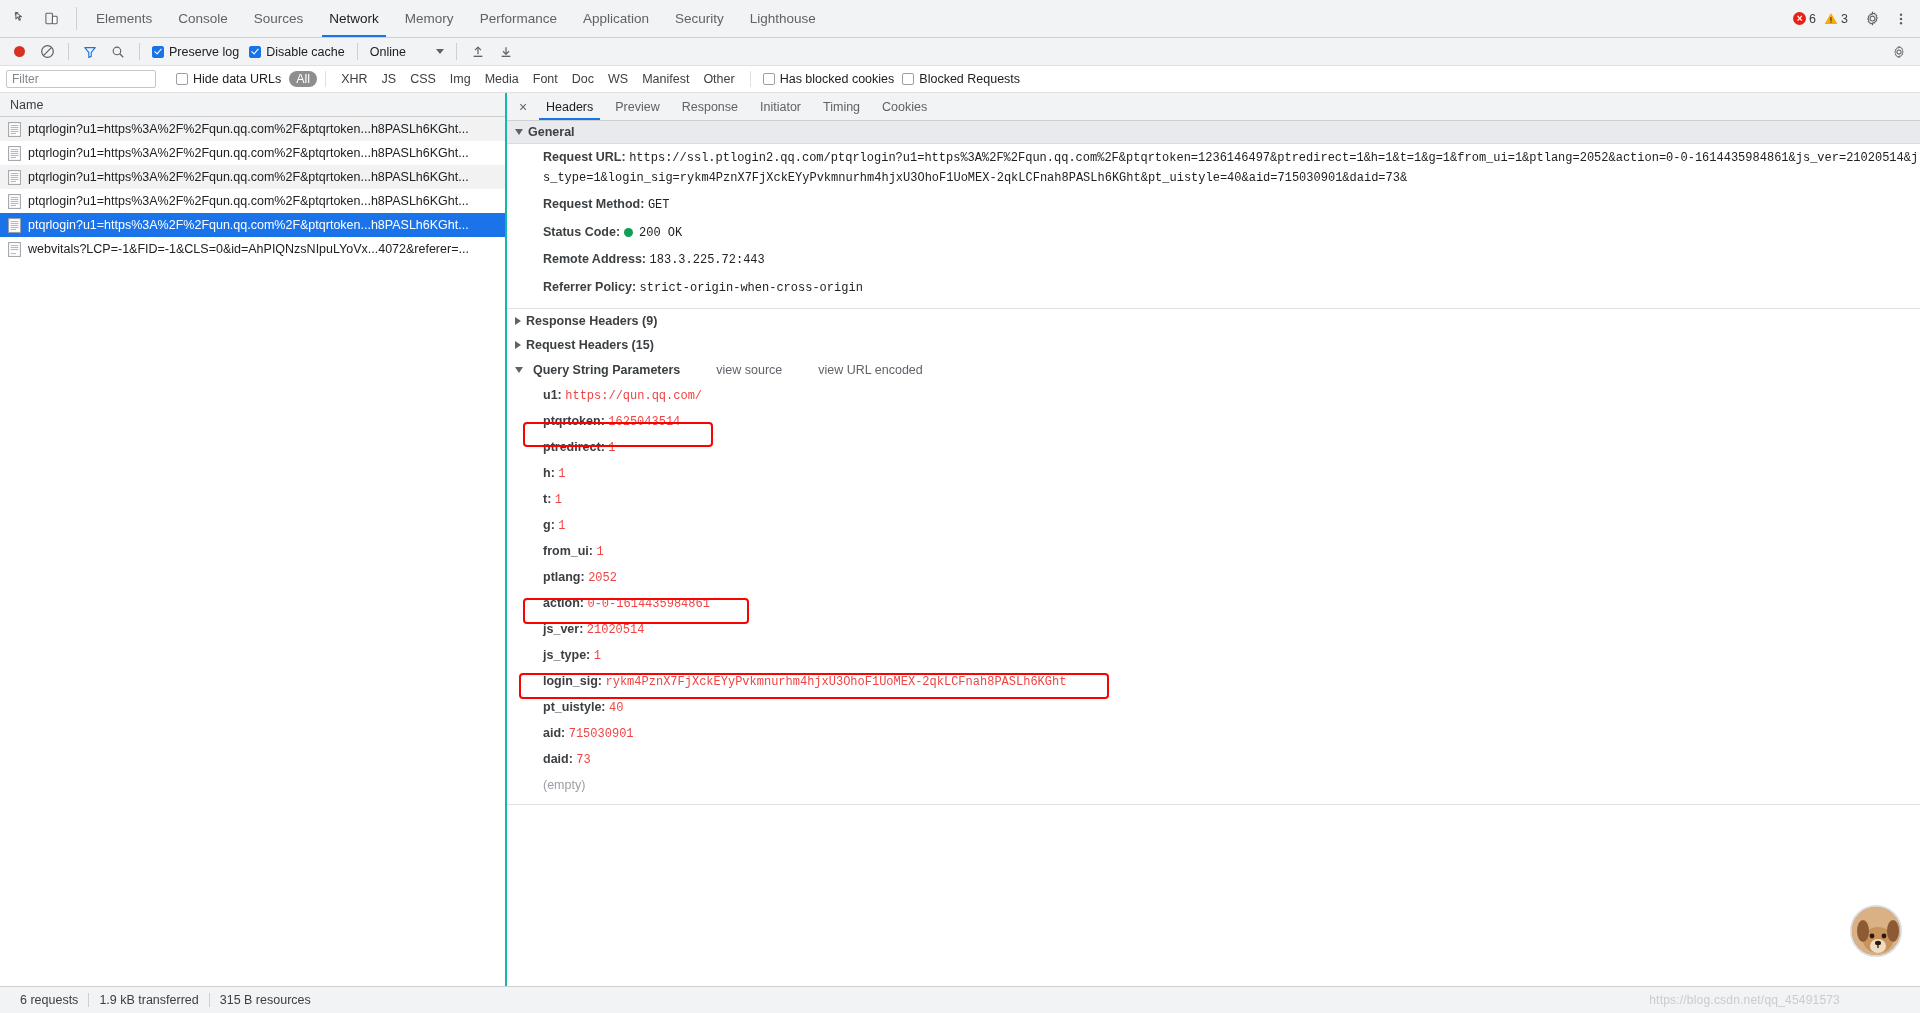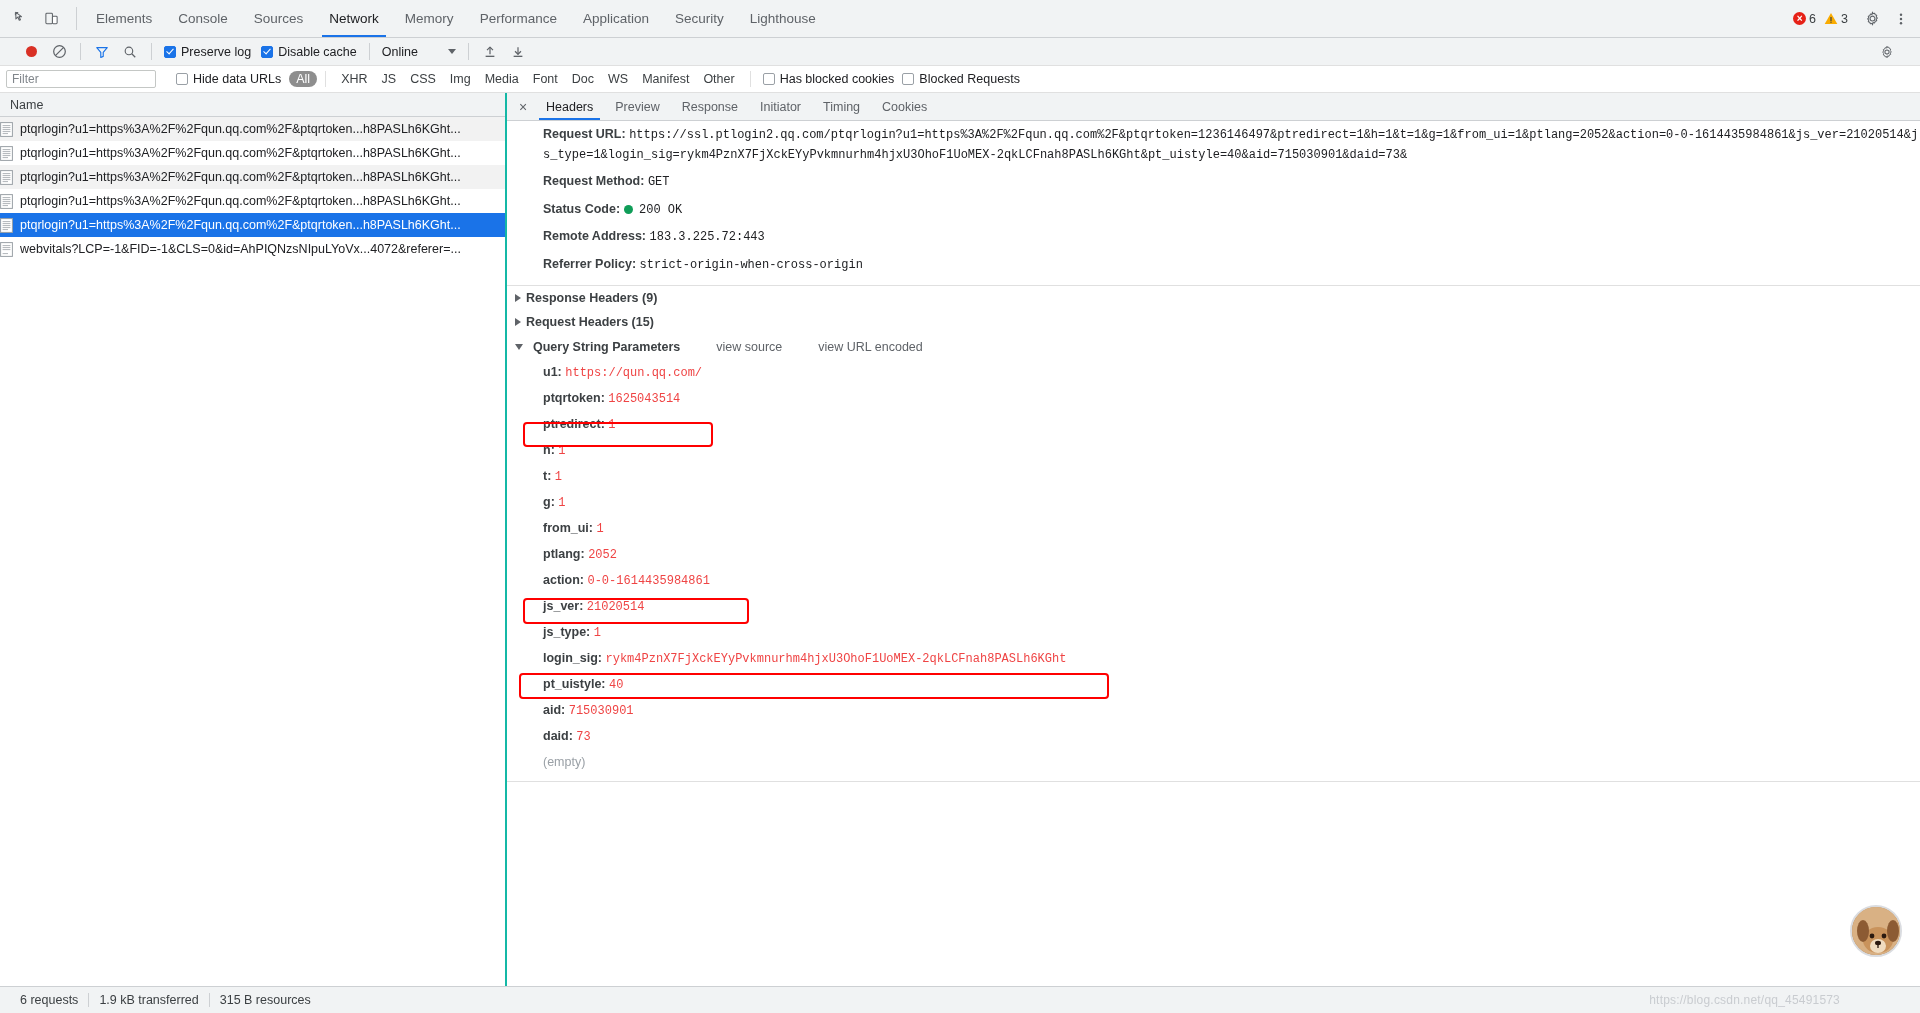--- a/index.html
+++ b/index.html
@@ -61,21 +61,21 @@
   .tri-warn { position:relative; width:14px;height:13px; }
   .tri-warn svg{display:block;}
   .badge-count { color:#3c4043; font-size:12.5px; }
 
   
   .net-toolbar {
     height: 28px; min-height:28px;
     background:#f1f3f4;
     border-bottom:1px solid #e0e0e0;
     display:flex; align-items:center;
-    padding: 0 18px;
+    padding: 0 6px;
     gap: 2px;
     position:relative;
   }
   .rec-dot { width:11px;height:11px;border-radius:50%; background:#d93025; }
   .clear-ico { width:15px;height:15px; }
   .tb-sep { width:1px; height:17px; background:#cdd0d3; margin:0 6px; }
   .cb-wrap { display:flex; align-items:center; gap:5px; padding:0 4px; cursor:pointer; white-space:nowrap;}
   .cb {
     width:12px;height:12px;border-radius:2px;
     border:1px solid #9aa0a6; background:#fff;
@@ -137,21 +137,21 @@
     height:24px;min-height:24px;
     background:#f1f3f4;
     border-bottom:1px solid #cdd0d3;
     display:flex;align-items:center;
     padding-left:10px;
     font-size:12.5px; color:#3c4043;
   }
   .req-list { flex:1; overflow:hidden; }
   .req-row {
     height:24px; display:flex; align-items:center;
-    gap:7px;
+    padding-left:8px; gap:7px;
     font-size:12.5px; color:#202124;
     cursor:pointer; white-space:nowrap; overflow:hidden;
   }
   .req-row:nth-child(odd){ background:#f2f2f2; }
   .req-row.selected { background:#1a73e8; color:#fff; }
   .doc-ico { width:13px;height:15px;flex-shrink:0; }
   .req-name { overflow:hidden; text-overflow:ellipsis; white-space:nowrap; }
 
   
   .det-pane { flex:1; display:flex; flex-direction:column; min-width:0; background:#fff; overflow:hidden;}
@@ -528,20 +528,24 @@
         <div class="dtab">
             <span>Timing</span>
           </div>
         <div class="dtab">
             <span>Cookies</span>
           </div>
       </div>
 
       <div class="det-body">
 
+        <div class="sec-header">
+          <span class="tri open"></span>
+          <span>General</span>
+        </div>
 
         <div class="kvrow">
           <span class="kv-key">Request URL:</span>
           <span class="kv-val wrap">https://ssl.ptlogin2.qq.com/ptqrlogin?u1=https%3A%2F%2Fqun.qq.com%2F&amp;ptqrtoken=1236146497&amp;ptredirect=1&amp;h=1&amp;t=1&amp;g=1&amp;from_ui=1&amp;ptlang=2052&amp;action=0-0-1614435984861&amp;js_ver=21020514&amp;js_type=1&amp;login_sig=rykm4PznX7FjXckEYyPvkmnurhm4hjxU3OhoF1UoMEX-2qkLCFnah8PASLh6KGht&amp;pt_uistyle=40&amp;aid=715030901&amp;daid=73&amp;</span>
         </div>
         <div class="kvrow">
           <span class="kv-key">Request Method:</span>
           <span class="kv-val">GET</span>
         </div>
         <div class="kvrow">

